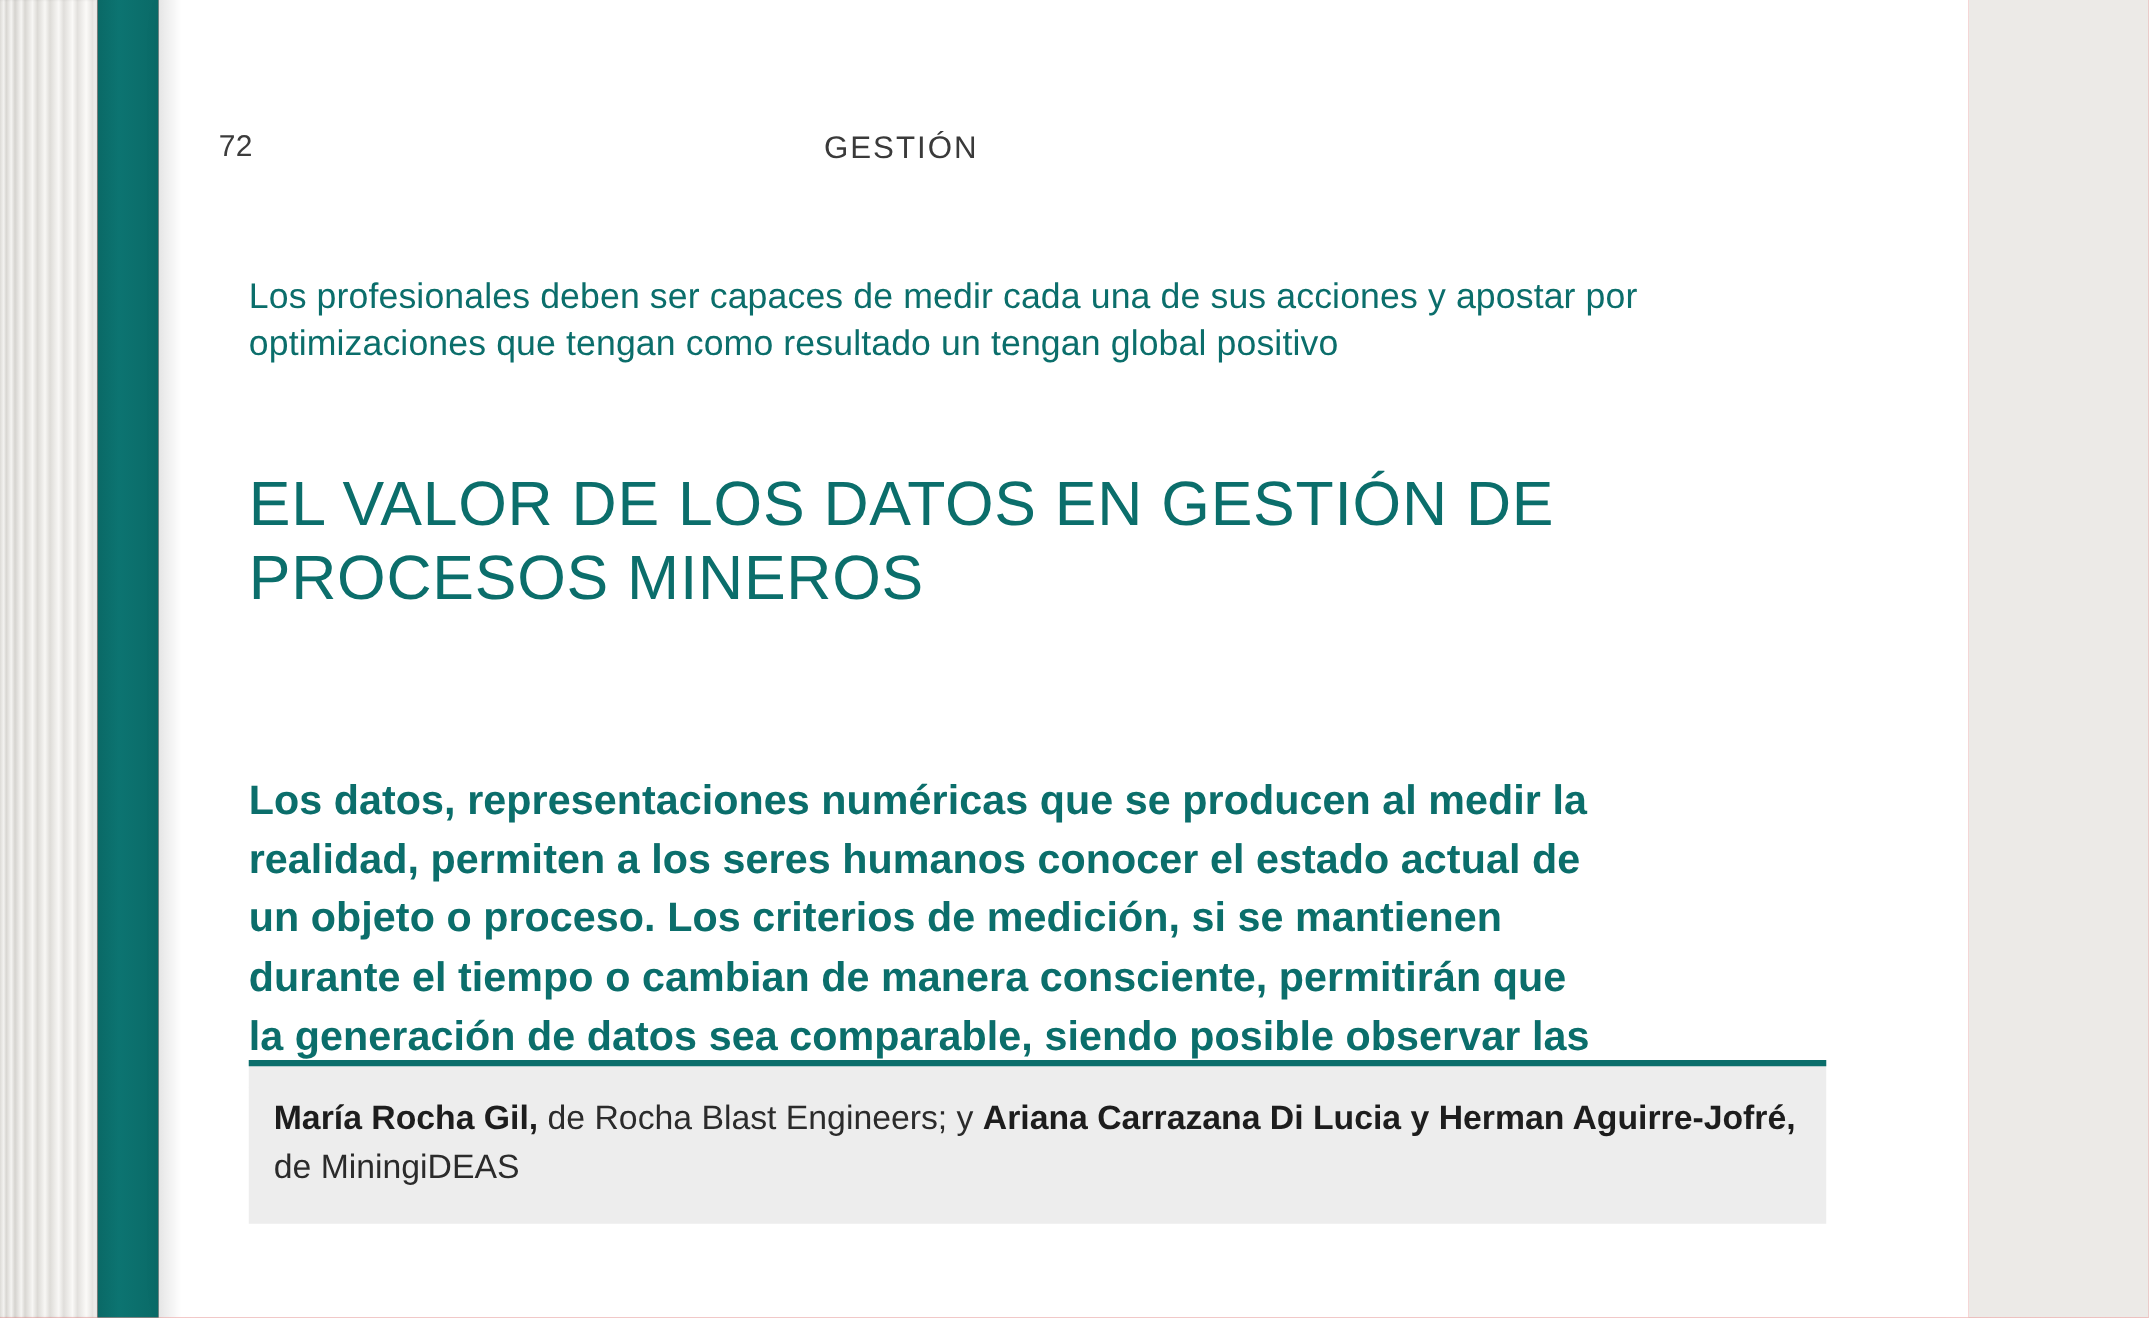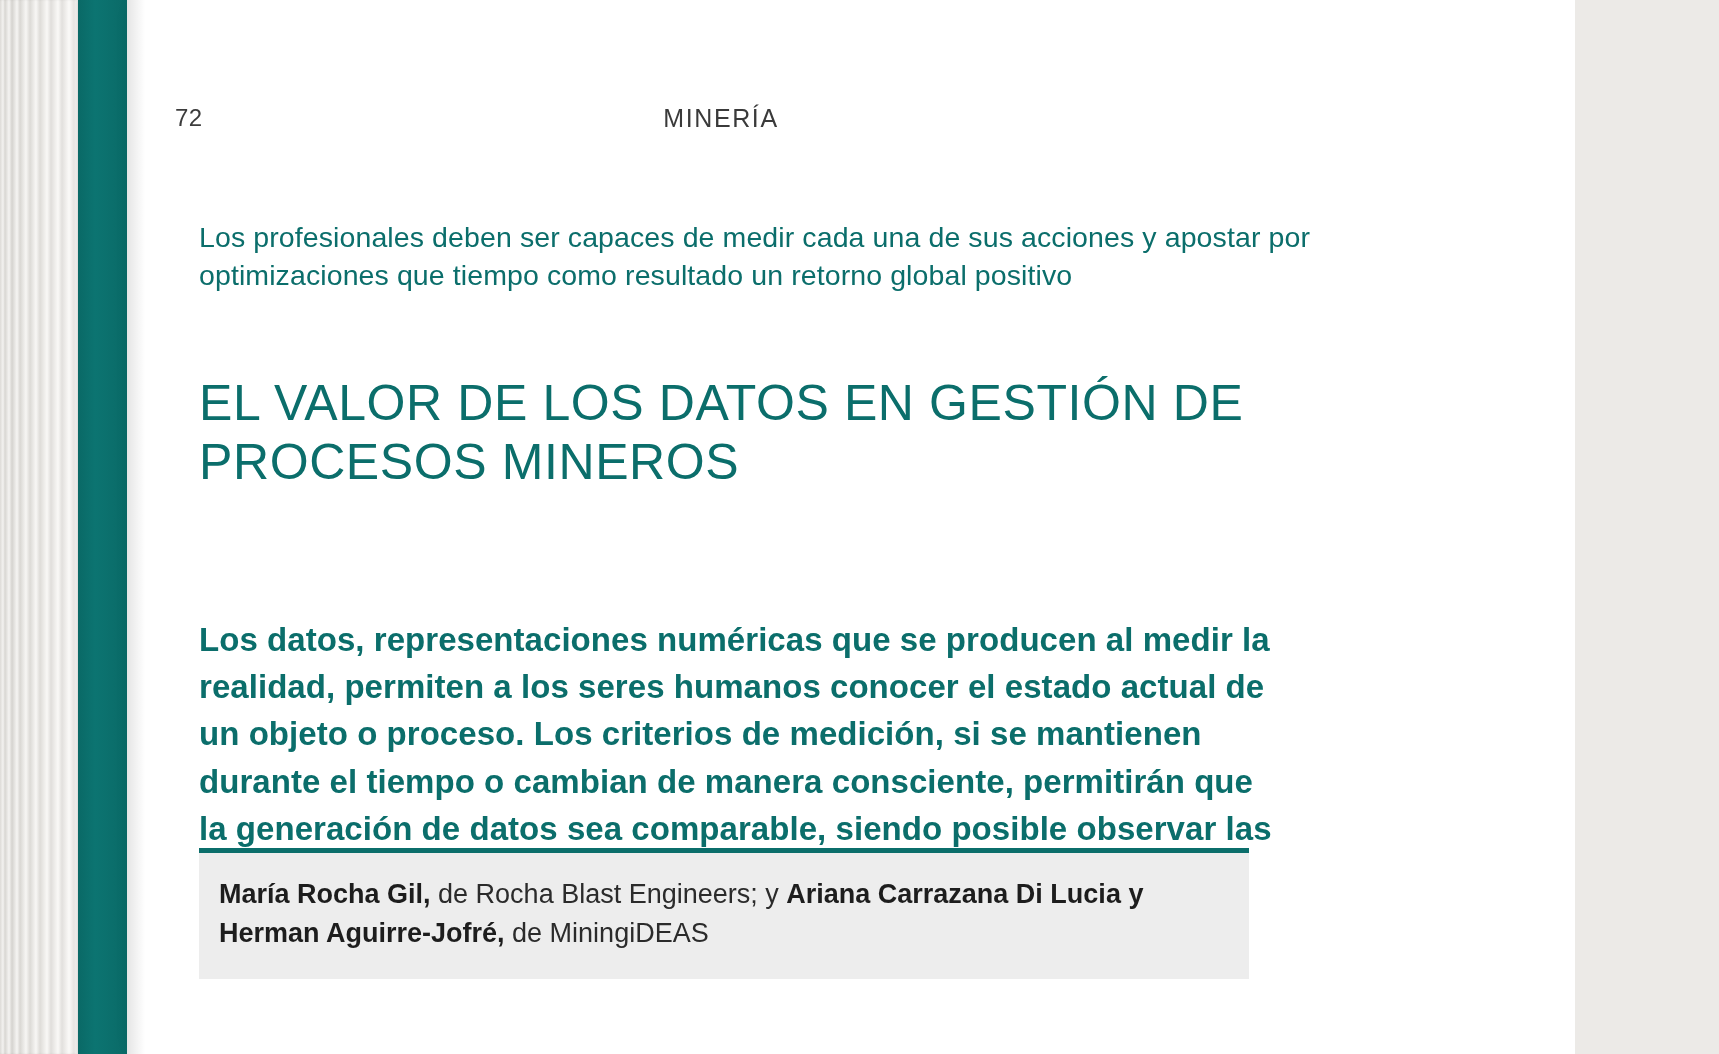--- a/index.html
+++ b/index.html
@@ -159,21 +159,21 @@
     line-height: 1.43;
     color: #0b6e6b;
     letter-spacing: 0.05px;
   }
 
   
   .byline-box {
     position: absolute;
     top: 848px;
     left: 0;
-    width: 1050px;
+    width: 1262px;
     background: #ededed;
     border-top: 5px solid #0b6e6b;
     padding: 22px 20px 26px 20px;
     box-sizing: border-box;
   }
   .byline-text {
     font-family: "Liberation Sans", sans-serif;
     font-size: 27px;
     line-height: 1.45;
     color: #2b2b2b;
@@ -195,26 +195,26 @@
 
 <div id="page-root">
 
   <div class="page-stack"></div>
   <div class="spine"></div>
 
   <div class="sheet">
 
     <div class="running-head">
       <div class="folio">72</div>
-      <div class="section-title">MINERÍA</div>
+      <div class="section-title">GESTIÓN</div>
     </div>
 
     <div class="content">
 
-      <div class="kicker">Los profesionales deben ser capaces de medir cada una de sus acciones y apostar por optimizaciones que tiempo como resultado un retorno global positivo</div>
+      <div class="kicker">Los profesionales deben ser capaces de medir cada una de sus acciones y apostar por optimizaciones que tengan como resultado un tengan global positivo</div>
 
       <h1 class="headline">EL VALOR DE LOS DATOS EN GESTIÓN DE PROCESOS MINEROS</h1>
 
       <div class="standfirst">Los datos, representaciones numéricas que se producen al medir la realidad, permiten a los seres humanos conocer el estado actual de un objeto o proceso. Los criterios de medición, si se mantienen durante el tiempo o cambian de manera consciente, permitirán que la generación de datos sea comparable, siendo posible observar las variaciones a medida que transcurra el tiempo.</div>
 
       <div class="byline-box">
         <div class="byline-text"><b>María Rocha Gil,</b><span> de Rocha Blast Engineers; y </span><b>Ariana Carrazana Di Lucia y Herman Aguirre-Jofré,</b><span> de MiningiDEAS</span></div>
       </div>
 
     </div>

